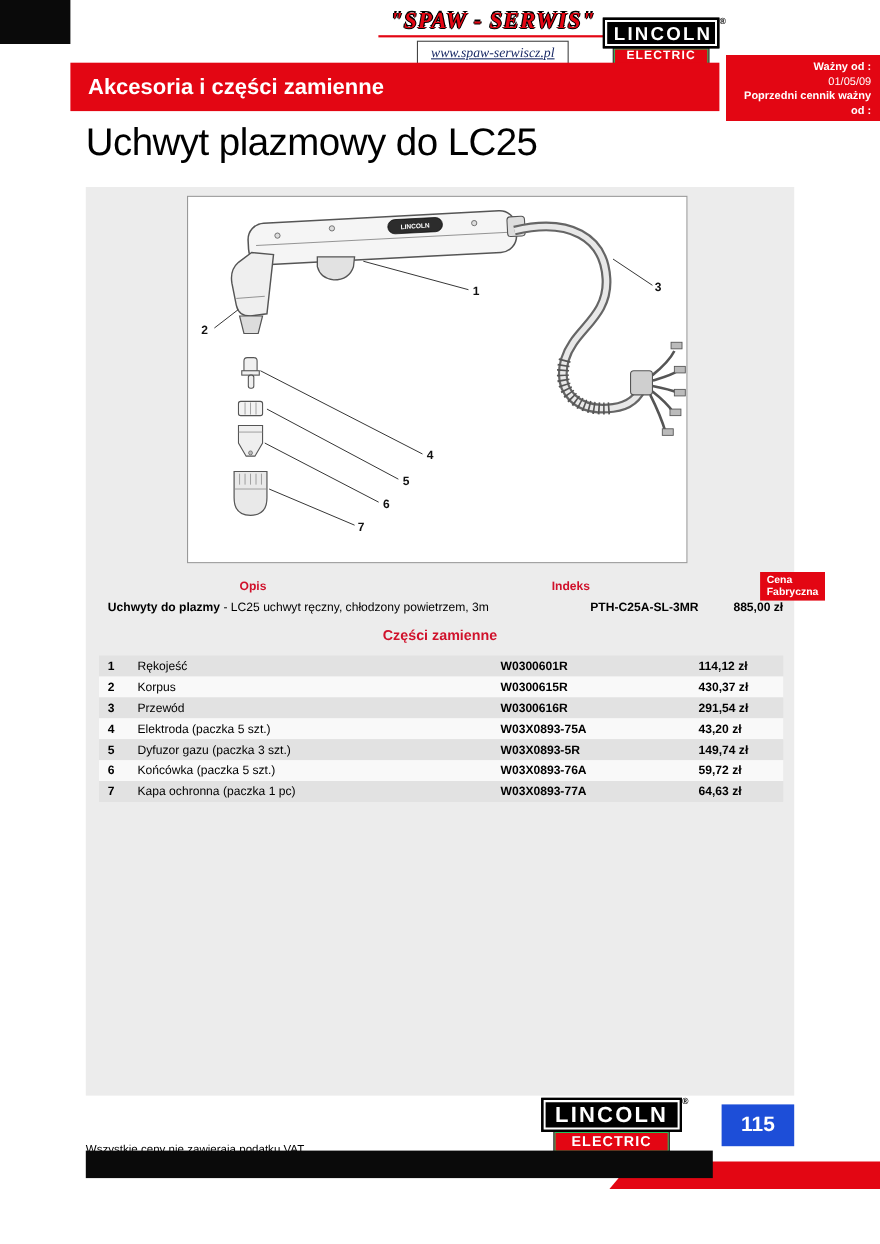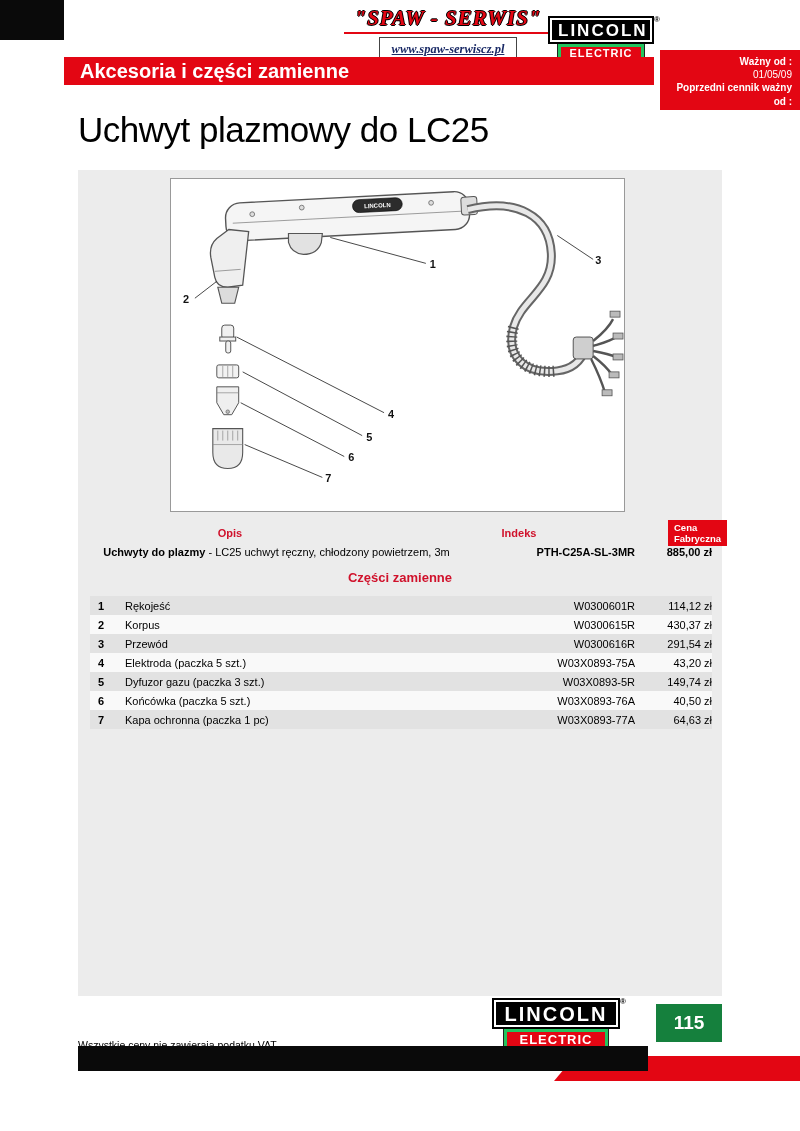--- a/index.html
+++ b/index.html
@@ -7,39 +7,39 @@
   .page { position:relative; width:800px; height:1131px; background:#fff; overflow:hidden; margin:0 auto; }
 
   
   .black-box { position:absolute; left:0; top:8; width:64px; height:40px; background:#0a0a0a; }
   .spaw { position:absolute; left:330px; top:6px; width:236px; text-align:center; }
   .spaw-text { font-family:"Liberation Serif", serif; font-style:italic; font-weight:700;
                font-size:21px; color:#e30613; letter-spacing:1px;
                text-shadow:1px 0 0 #000, -1px 0 0 #000, 0 1px 0 #000, 0 -1px 0 #000; }
   .spaw-underline { height:2px; background:#e30613; margin:1px 14px 3px; }
   .spaw-web-box { display:inline-block; border:1px solid #444; background:#fff; padding:1px 12px; }
-  .spaw-web { font-family:"Liberation Serif", serif; font-style:italic; font-weight:700;
+  .spaw-web { font-family:"Liberation Serif", serif; font-style:italic; font-weight:400;
               font-size:12.5px; color:#1a2a66; text-decoration:underline;text-align:right; }
 
   
   .lincoln { position:absolute; }
   .lincoln-box { position:relative; background:#000; color:#fff; font-weight:700; text-align:center;
                  letter-spacing:2px; border:2px solid #000; box-shadow:inset 0 0 0 2px #fff;
                  padding:4px 8px 3px; line-height:1; }
   .lincoln-reg { position:absolute; top:-2px; right:-10px; font-size:8px; color:#000; }
   .lincoln-electric { margin:0 auto; width:82%; background:#e30613; color:#fff; font-weight:700;
-                      text-align:center; border:3px solid #22c55e; outline:1px solid #222;
+                      text-align:center; border:1px solid #22c55e; outline:1px solid #222;
                       letter-spacing:1px; line-height:1.25; }
   .lincoln.top { left:548px; top:16px; width:106px; font-size:17px; }
   .lincoln.top .lincoln-electric { font-size:11px; }
   .lincoln.bottom { left:492px; top:998px; width:128px; font-size:20px; }
   .lincoln.bottom .lincoln-electric { font-size:13px; }
 
   
-  .red-title-bar { position:absolute; left:64px; top:57px; width:590px; height:28px; background:#e30613;
+  .red-title-bar { position:absolute; left:64px; top:57px; width:590px; height:44px; background:#e30613;
                    color:#fff; display:flex; align-items:center; padding-left:16px;
                    font-size:20px; font-weight:700; }
   .date-box { position:absolute; left:660px; top:50px; width:140px; height:60px; background:#e30613;
               color:#fff; text-align:right; padding:5px 8px; font-size:10px; line-height:1.32; }
   .date-box .lbl { font-weight:700; }
 
   
   .page-title { position:absolute; left:78px; top:110px; font-size:35px; font-weight:400;
                 color:#000; letter-spacing:-0.5px; }
 
@@ -48,42 +48,42 @@
   .diagram-box { position:absolute; left:92px; top:8px; width:455px; height:334px;
                  background:#fff; border:1px solid #999; }
   .diagram-box svg { display:block; width:100%; height:100%; }
 
   
   .tbl-head { position:absolute; left:12px; top:350px; width:632px; height:16px;
               display:grid; grid-template-columns:280px 260px 1fr; align-items:center;gap:19px; }
   .h-opis { text-align:center; color:#d0112b; font-weight:700; font-size:11px; }
   .h-indeks { text-align:center; color:#d0112b; font-weight:700; font-size:11px; }
   .h-cena { justify-self:end; background:#e30613; color:#fff; font-weight:700;
-            font-size:9.5px; padding:2px 6px; }
+            font-size:9.5px; padding:2px 6px;margin-left:23px; }
 
   .product-row { position:absolute; left:12px; top:372px; width:622px; height:20px;
                  display:grid; grid-template-columns:365px 180px 1fr; align-items:center; font-size:11px; }
-  .p-desc { padding-left:8px;text-align:center; }
+  .p-desc { padding-left:8px; }
   .p-desc b { font-weight:700; }
   .p-idx, .p-price { text-align:right; font-weight:700; }
 
   .spare-title { position:absolute; left:0; top:400px; width:100%; text-align:center;
                  color:#d0112b; font-weight:700; font-size:13px; }
 
   .parts { position:absolute; left:12px; top:426px; width:622px; }
   .part-row { display:grid; grid-template-columns:35px 330px 180px 1fr; height:19px;
               align-items:center; font-size:11px; }
   .part-row:nth-child(odd)  { background:#e2e2e2; }
   .part-row:nth-child(even) { background:#f9f9f9; }
   .pno { font-weight:700; padding-left:8px; }
-  .pidx, .pprice { text-align:right; font-weight:400; }
+  .pidx, .pprice { text-align:left; font-weight:700; }
 
   
   .notes { position:absolute; left:78px; top:1036px; font-size:10.5px; color:#000; line-height:1.75; }
-  .page-num { position:absolute; left:656px; top:1004px; width:66px; height:38px; background:#15803d;
+  .page-num { position:absolute; left:656px; top:1004px; width:66px; height:38px; background:#1d4ed8;
               color:#fff; font-weight:700; font-size:19px; display:flex; align-items:center;
               justify-content:center; }
   .bar-red   { position:absolute; left:575px; top:1056px; width:260px; height:25px; background:#e30613;
                transform:skewX(-40deg); transform-origin:0 0; z-index:1; }
   .bar-black { position:absolute; left:78px; top:1046px; width:570px; height:25px; background:#0a0a0a; z-index:2; }
 </style>
 </head>
 <body>
 
 <div class="page">
@@ -254,21 +254,21 @@
       <div class="part-row">
         <span class="pno">5</span>
         <span class="pname">Dyfuzor gazu (paczka 3 szt.)</span>
         <span class="pidx">W03X0893-5R</span>
         <span class="pprice">149,74 zł</span>
       </div>
       <div class="part-row">
         <span class="pno">6</span>
         <span class="pname">Końcówka (paczka 5 szt.)</span>
         <span class="pidx">W03X0893-76A</span>
-        <span class="pprice">40,50 zł</span>
+        <span class="pprice">59,72 zł</span>
       </div>
       <div class="part-row">
         <span class="pno">7</span>
         <span class="pname">Kapa ochronna (paczka 1 pc)</span>
         <span class="pidx">W03X0893-77A</span>
         <span class="pprice">64,63 zł</span>
       </div>
     </div>
   </div>
 

